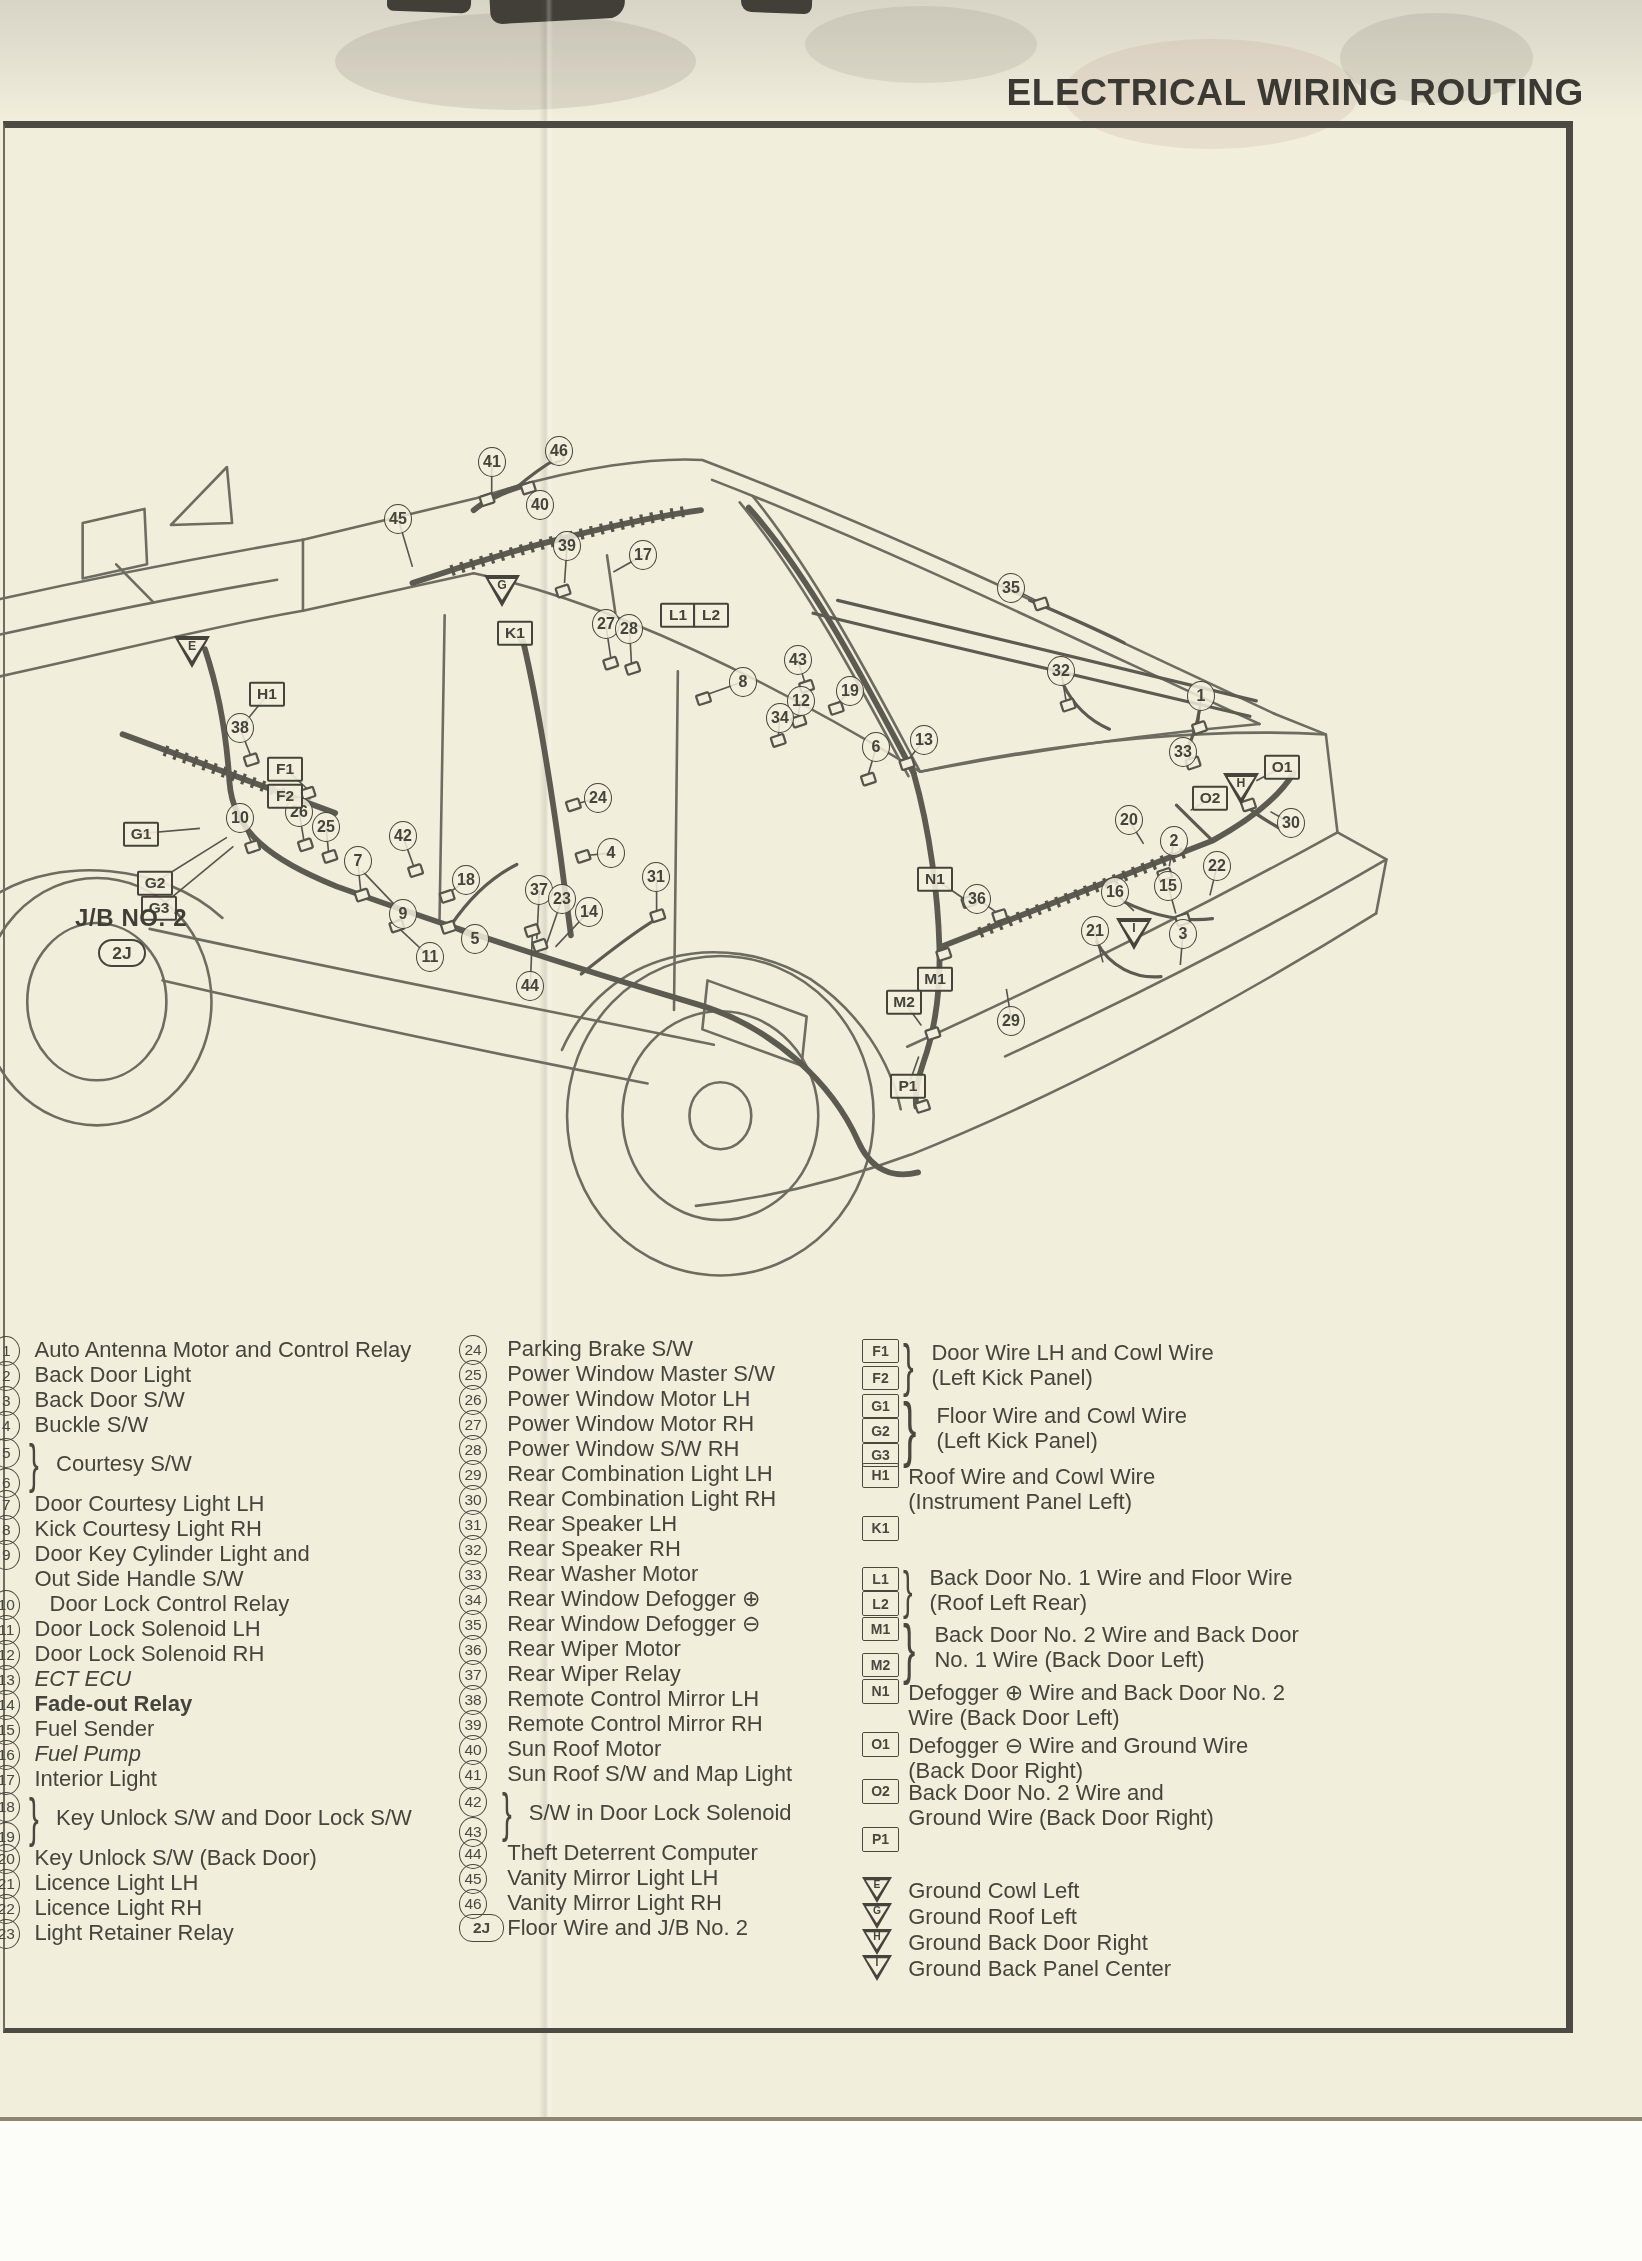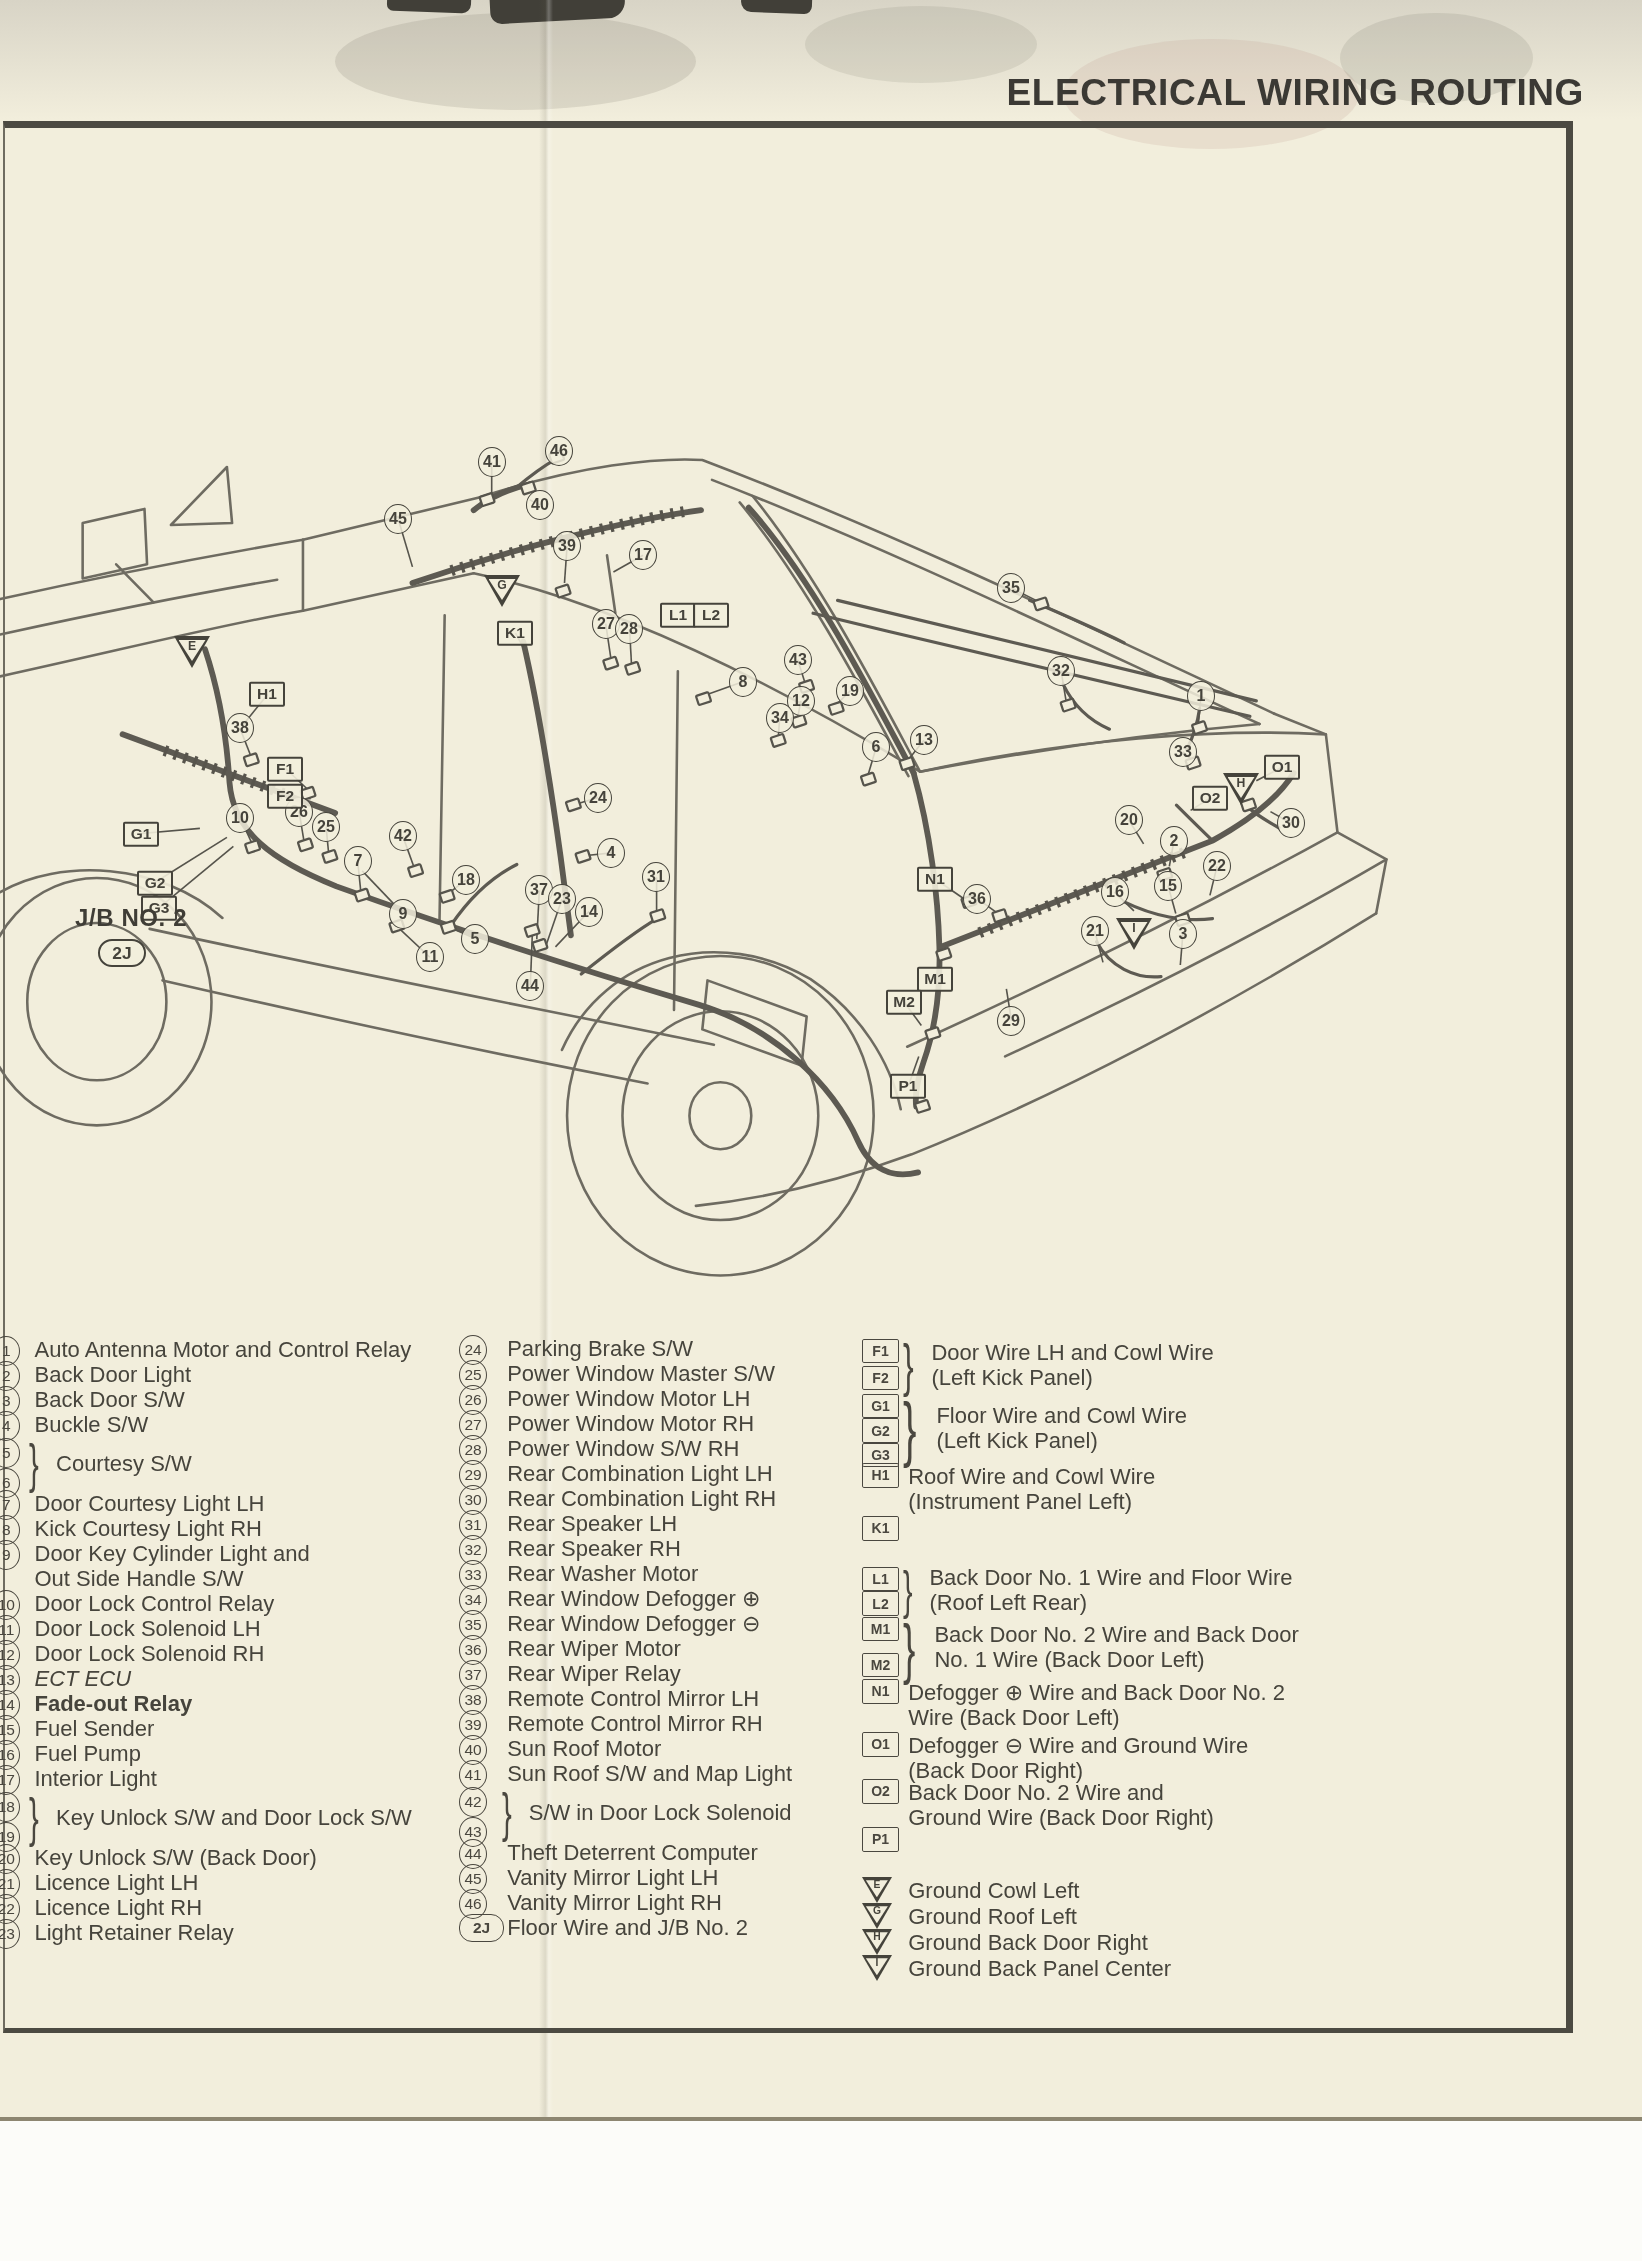--- a/index.html
+++ b/index.html
@@ -410,21 +410,21 @@
         </div>
         <div class="ltxt" style="padding-top: 1.3px; padding-left: 5.2px;">
           <div>Door Key Cylinder Light and</div>
           <div>Out Side Handle S/W</div>
         </div>
       </div>
       <div class="lg-row" style="height: 25px;">
         <div class="sym" style="width: 37px;">
           <span class="cnum">10</span>
         </div>
-        <div class="ltxt" style="padding-top: 1.3px; padding-left: 5.2px;">
+        <div class="ltxt" style="padding-top: 1.3px; padding-left: 5.2px; margin-left: 15px;">
           <div>Door Lock Control Relay</div>
         </div>
       </div>
       <div class="lg-row" style="height: 25px;">
         <div class="sym" style="width: 37px;">
           <span class="cnum">11</span>
         </div>
         <div class="ltxt" style="padding-top: 1.3px; padding-left: 5.2px;">
           <div>Door Lock Solenoid LH</div>
         </div>
@@ -458,21 +458,21 @@
           <span class="cnum">15</span>
         </div>
         <div class="ltxt" style="padding-top: 1.3px; padding-left: 5.2px;">
           <div>Fuel Sender</div>
         </div>
       </div>
       <div class="lg-row" style="height: 25px;">
         <div class="sym" style="width: 37px;">
           <span class="cnum">16</span>
         </div>
-        <div class="ltxt" style="padding-top: 1.3px; padding-left: 5.2px;">
+        <div class="ltxt" style="padding-top: 1.3px; padding-left: 5.2px; font-style: italic;">
           <div>Fuel Pump</div>
         </div>
       </div>
       <div class="lg-row" style="height: 25px;">
         <div class="sym" style="width: 37px;">
           <span class="cnum">17</span>
         </div>
         <div class="ltxt" style="padding-top: 1.3px; padding-left: 5.2px;">
           <div>Interior Light</div>
         </div>

